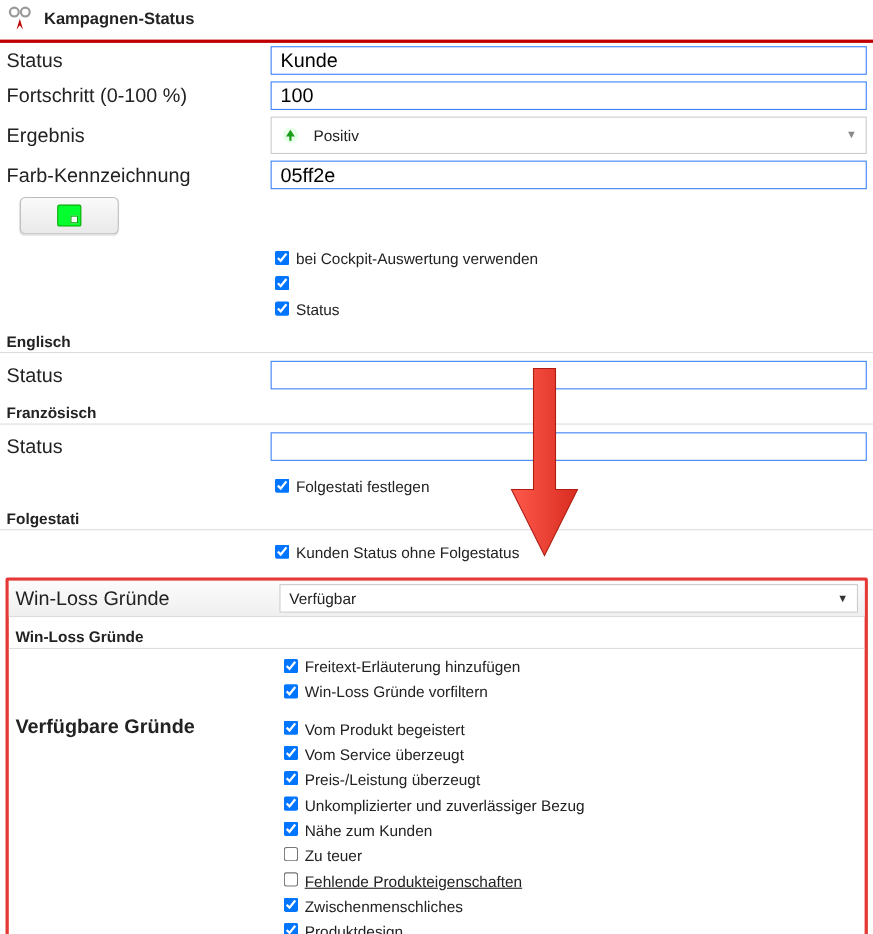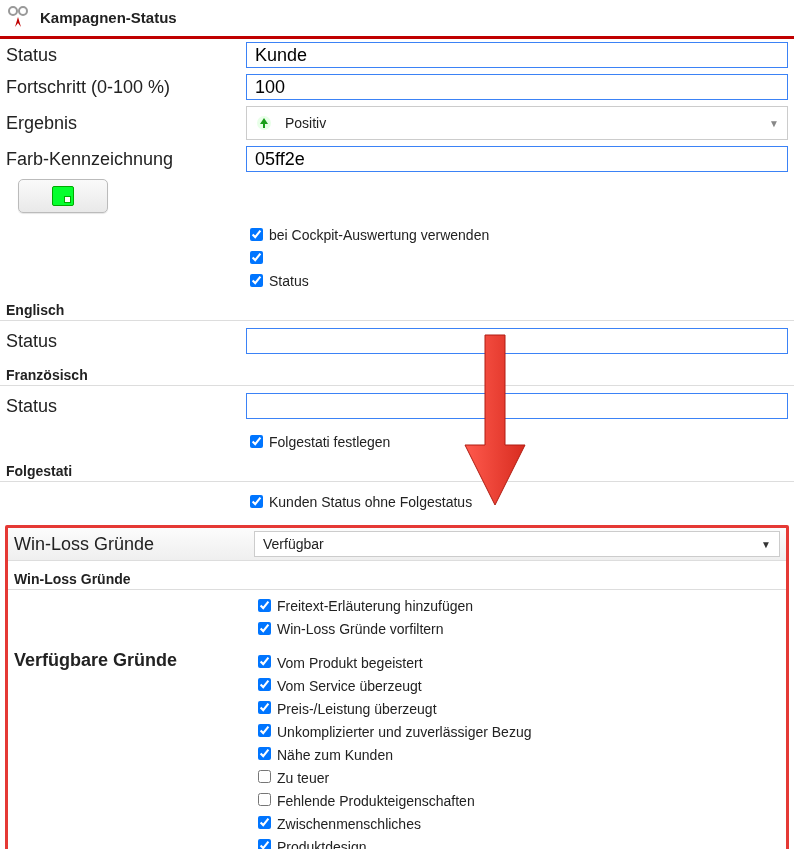--- a/index.html
+++ b/index.html
@@ -290,21 +290,21 @@
 
       <div class="form-row" style="align-items:flex-start;padding-top:10px;">
         <div class="form-label" style="font-weight:bold;">Verfügbare Gründe</div>
         <div class="form-control" style="display:block;" id="reasons-container">
             <div style="padding: 2px 0px;"><input type="checkbox" checked="" style="margin-right: 6px;"><span>Vom Produkt begeistert</span></div>
             <div style="padding: 2px 0px;"><input type="checkbox" checked="" style="margin-right: 6px;"><span>Vom Service überzeugt</span></div>
             <div style="padding: 2px 0px;"><input type="checkbox" checked="" style="margin-right: 6px;"><span>Preis-/Leistung überzeugt</span></div>
             <div style="padding: 2px 0px;"><input type="checkbox" checked="" style="margin-right: 6px;"><span>Unkomplizierter und zuverlässiger Bezug</span></div>
             <div style="padding: 2px 0px;"><input type="checkbox" checked="" style="margin-right: 6px;"><span>Nähe zum Kunden</span></div>
             <div style="padding: 2px 0px;"><input type="checkbox" style="margin-right: 6px;"><span>Zu teuer</span></div>
-            <div style="padding: 2px 0px;"><input type="checkbox" style="margin-right: 6px;"><span>Fehlende Produkteigenschaften</span></div>
+            <div style="padding: 2px 0px; text-decoration: underline;"><input type="checkbox" style="margin-right: 6px;"><span>Fehlende Produkteigenschaften</span></div>
             <div style="padding: 2px 0px;"><input type="checkbox" checked="" style="margin-right: 6px;"><span>Zwischenmenschliches</span></div>
             <div style="padding: 2px 0px;"><input type="checkbox" checked="" style="margin-right: 6px;"><span>Produktdesign</span></div>
           </div>
       </div>
 
     </div>
 
   </div>
 
   <div class="arrow-overlay">

